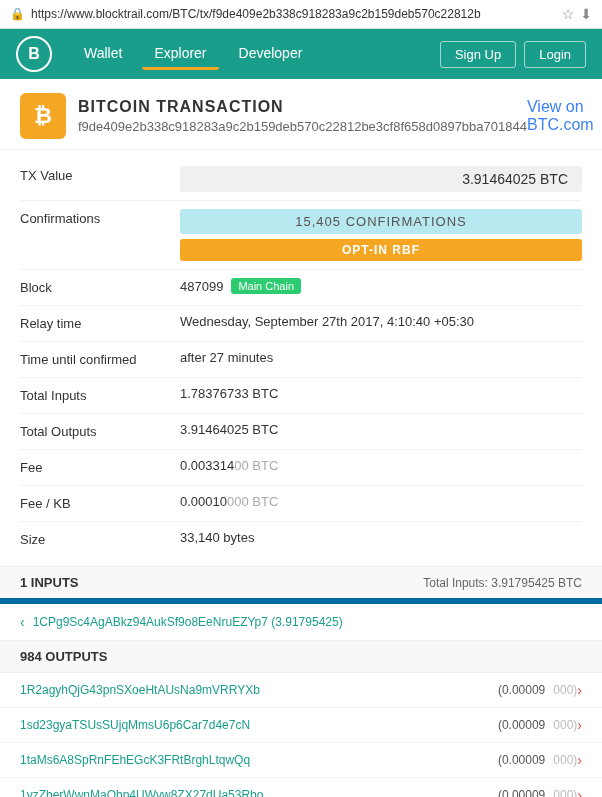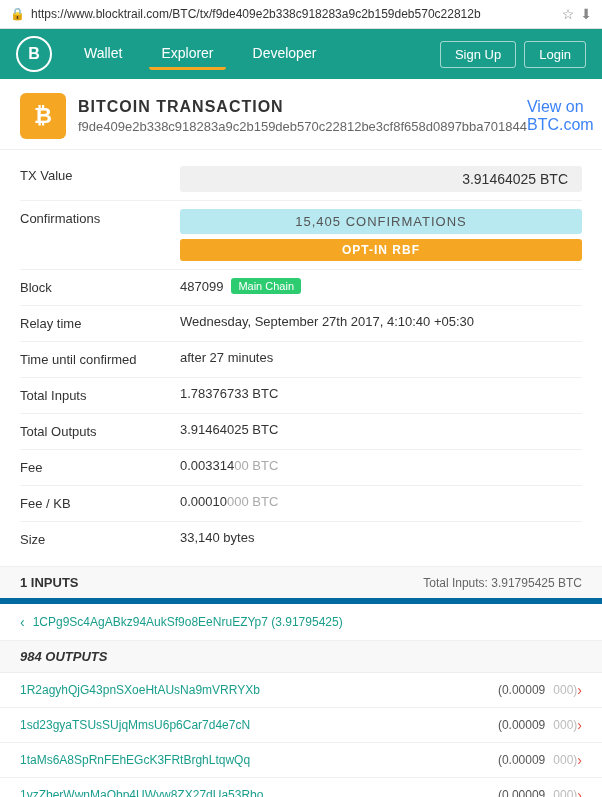--- a/index.html
+++ b/index.html
@@ -14,21 +14,21 @@
       height: 50px;
     }
     .logo-circle {
       width: 36px; height: 36px;
       border-radius: 50%;
       border: 2px solid white;
       display: flex; align-items: center; justify-content: center;
       color: white; font-weight: bold; font-size: 16px;
       margin-right: 20px;
     }
-    .nav-links { display: flex; gap: 15px; flex: 1; }
+    .nav-links { display: flex; gap: 8px; flex: 1; }
     .nav-link {
       color: white; text-decoration: none;
       padding: 6px 12px; font-size: 14px;
       border-radius: 3px;
       cursor: pointer;
     }
     .nav-link.explorer { border-bottom: 3px solid #f5a623; }
     .nav-right { display: flex; gap: 8px; }
     .nav-btn {
       color: white; background: transparent;
@@ -136,21 +136,21 @@
       padding: 10px 20px;
       display: flex; align-items: center; gap: 8px;
       border-bottom: 1px solid #f0f0f0;
     }
     .chevron-left { color: #1a9e8c; font-size: 14px; }
     .address-link { color: #1a9e8c; text-decoration: none; font-size: 12px; }
     .outputs-header {
       background: #f8f8f8;
       border-bottom: 1px solid #eee;
       padding: 8px 20px;
-      font-weight: bold; font-size: 13px; color: #333; font-style: italic;
+      font-weight: bold; font-size: 13px; color: #333;
     }
     .output-item {
       padding: 9px 20px;
       display: flex; align-items: center;
       border-bottom: 1px solid #f0f0f0;
       font-size: 12px;
     }
     .output-address { color: #1a9e8c; flex: 1; }
     .output-amount { color: #555; margin-right: 8px; }
     .output-amount-dim { color: #bbb; }

